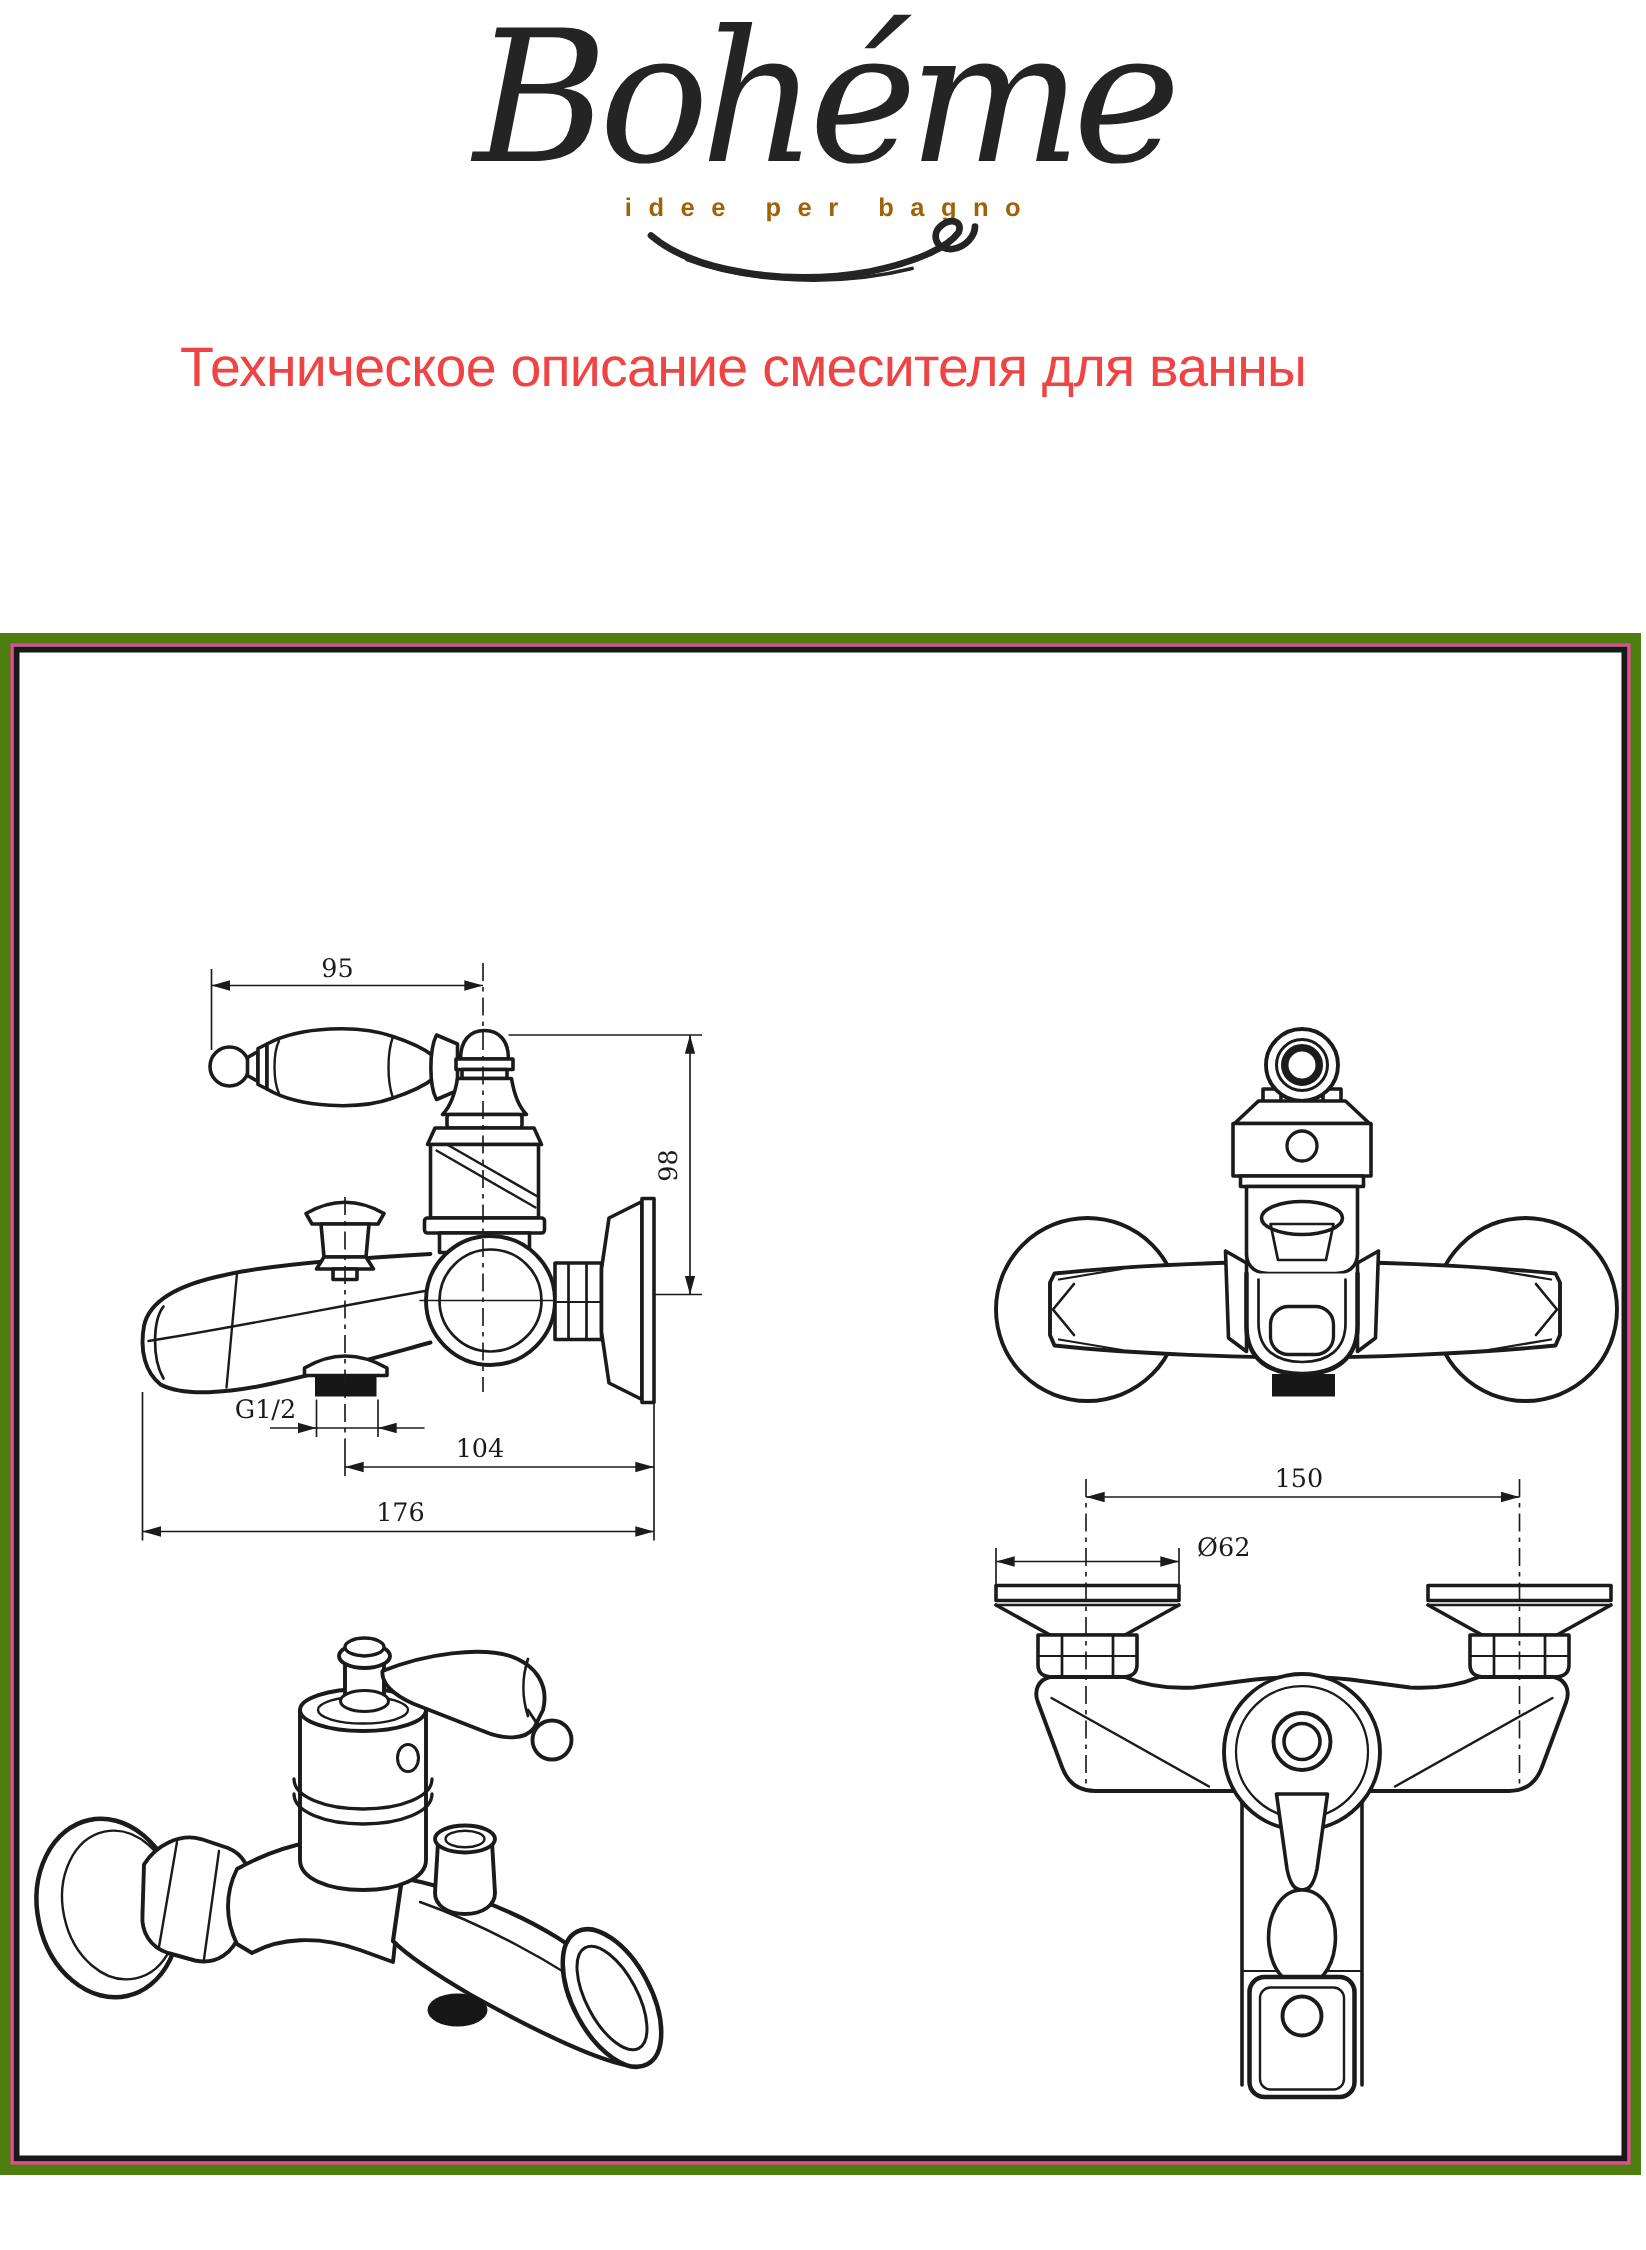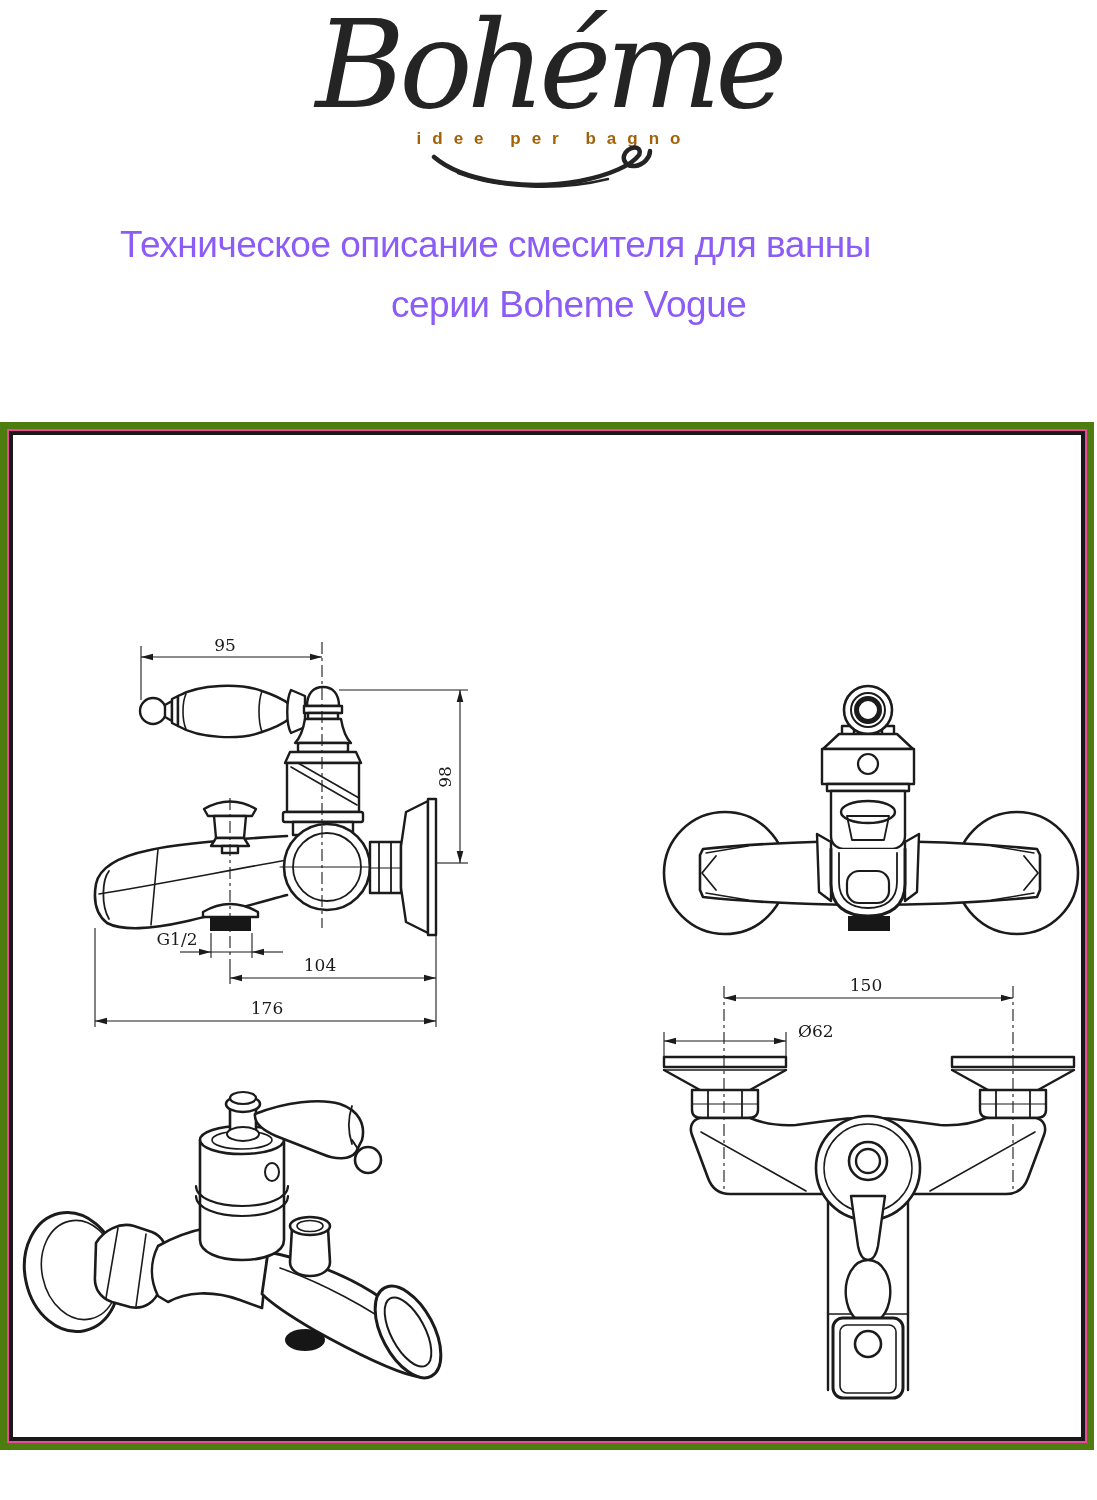--- a/index.html
+++ b/index.html
@@ -7,21 +7,21 @@
         font-family:"Liberation Sans",sans-serif;color:#1d1d1d;}
   
   .logo{position:absolute;left:0;top:0;width:1097px;text-align:center;}
   .logo-script{font-family:"DejaVu Serif",serif;font-style:italic;font-weight:400;
                font-size:122px;line-height:1;letter-spacing:-6px;color:#242424;
                margin-top:4px;}
   .logo-tagline{font-size:17px;letter-spacing:11px;text-indent:11px;color:#a16207;
                 margin-top:3px;font-weight:bold;}
   .logo-flourish{position:absolute;left:428px;top:143px;}
   
-  .title-line{position:absolute;font-size:37px;letter-spacing:-0.5px;white-space:nowrap;color:#8b5cf6;}
+  .title-line{position:absolute;font-size:37px;letter-spacing:-0.5px;white-space:nowrap;color:#ef4444;}
   .title-line1{left:120px;top:224px;}
   .title-line2{left:391px;top:284px;}
   
   .frame{position:absolute;left:0;top:422px;width:1094px;height:1028px;
          box-sizing:border-box;border:7px solid #4d7c0f;background:#ec4899;padding:2px;}
   .frame-inner{position:relative;width:100%;height:100%;box-sizing:border-box;
                border:4px solid #181818;background:#fff;overflow:hidden;}
   .view{position:absolute;}
   svg{display:block;}
   svg text{font-family:"DejaVu Serif","Liberation Serif",serif;font-size:17px;fill:#1b1b1b;}
@@ -34,21 +34,20 @@
   <div class="logo">
     <div class="logo-script">Bohéme</div>
     <div class="logo-tagline">idee per bagno</div>
   </div>
   <svg class="logo-flourish" width="235" height="52" viewBox="0 0 235 52">
     <path d="M 6 14 C 34 38 96 48 152 38 C 182 32 204 22 211 12 C 214 5 207 2 200 7 C 192 13 196 24 207 23 C 216 22 222 14 222 8" fill="none" stroke="#242424" stroke-width="4.5" stroke-linecap="round"></path>
     <path d="M 30 30 C 72 46 132 48 180 36" fill="none" stroke="#242424" stroke-width="2.5" stroke-linecap="round"></path>
   </svg>
 
   <div class="title-line title-line1">Техническое описание смесителя для ванны</div>
-  <div class="title-line title-line2">серии Boheme Vogue</div>
 
   <div class="frame">
     <div class="frame-inner">
 
       <svg class="view" style="left:72px;top:193px" width="400" height="412" viewBox="85 628 400 412">
         <defs>
           <marker id="arrS" viewBox="0 0 12 8" refX="11.5" refY="4" markerWidth="13" markerHeight="9" orient="auto-start-reverse" markerUnits="userSpaceOnUse">
             <path d="M0 0.8 L11.5 4 L0 7.2 Z" fill="#1b1b1b"></path>
           </marker>
         </defs>

